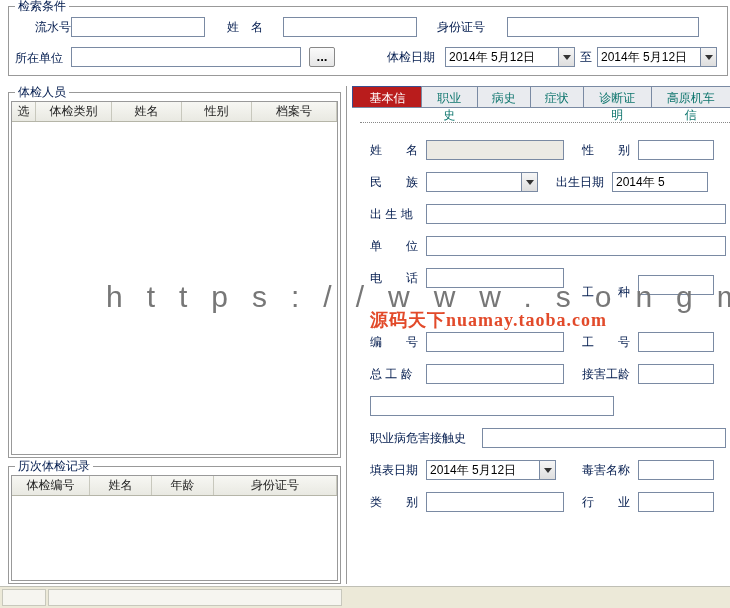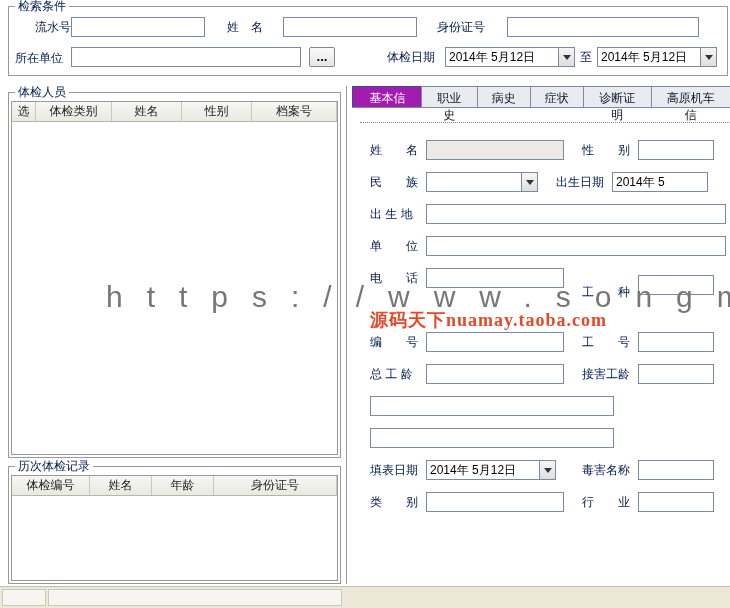--- a/index.html
+++ b/index.html
@@ -36,23 +36,23 @@
   }
   .dp-btn svg { width:8px; height:5px; }
   .vline { position:absolute; width:1px; background:#999; }
   .hline-dot { position:absolute; height:1px; border-top:1px dotted #888; }
   .grid-holder { position:absolute; border:1px solid #999; background:#fff; }
   .grid-header { background:linear-gradient(#f7f7f3,#e9e9e2); border-bottom:1px solid #b5b5a8; height:20px; display:flex; }
   .grid-header .gh { border-right:1px solid #c8c8bd; display:flex; align-items:center; justify-content:center; color:#222; }
   .grid-body { background:#fff; }
   .tab-strip { position:absolute; display:flex; height:22px; }
   .tab { border:1px solid #7a8aa3; border-bottom:none; margin-right:-1px;
-         padding:3px 10px 0; background:#e9ebef; color:#0f172a; cursor:pointer;
+         padding:3px 10px 0; background:#e9ebef; color:#0f766e; cursor:pointer;
          position:relative; min-width:54px; text-align:center; }
-  .tab.active { background:#a21caf; color:#fff; border-color:#3b4e8f;padding-left:11px; }
+  .tab.active { background:#b91c1c; color:#fff; border-color:#3b4e8f;padding-left:11px; }
   .form-row { position:absolute; display:flex; align-items:center; }
   .form-row .fl { color:#001a4d; }
   .form-row input[type=text] { border:1px solid #7a8aa3; height:20px; font-size:12px; padding:1px 3px; }
   .form-row input.readonly { background:#eceae4; }
   .combo { display:inline-flex; }
   .combo input { border:1px solid #7a8aa3; height:20px; font-size:12px; padding:1px 3px; }
   .combo .dp-btn { border-left:none; }
   .watermark1 { position:absolute; color:#777; font-size:30px; letter-spacing:24px; font-family:Arial,sans-serif; pointer-events:none; }
   .watermark2 { position:absolute; color:#e24a2a; font-size:18px; font-family:"SimSun",serif; letter-spacing:1px; pointer-events:none; }
   .statusbar { position:absolute; left:0; right:0; height:22px; background:#ece9d8; border-top:1px solid #bfbfb5; }
@@ -209,20 +209,21 @@
 <div class="form-row" style="left:582px; top:364px;">
   <span class="fl" style="width:56px;">接害工龄</span>
   <input type="text" style="width: 76px;">
 </div>
 
 <div class="form-row" style="left:370px; top:396px;">
   <input type="text" style="width: 244px;">
 </div>
 
 <div class="form-row" style="left:370px; top:428px;">
+  <span class="fl" style="width:112px;">职业病危害接触史</span>
   <input type="text" style="width: 244px;">
 </div>
 
 <div class="form-row" style="left:370px; top:460px;">
   <span class="fl" style="width:56px;">填表日期</span>
   <span class="datepick">
     <input style="width: 114px;" value="2014年 5月12日">
     <button class="dp-btn">
         <svg viewBox="0 0 8 5">
           <path d="M0 0 L8 0 L4 5 Z" fill="#333"></path>

